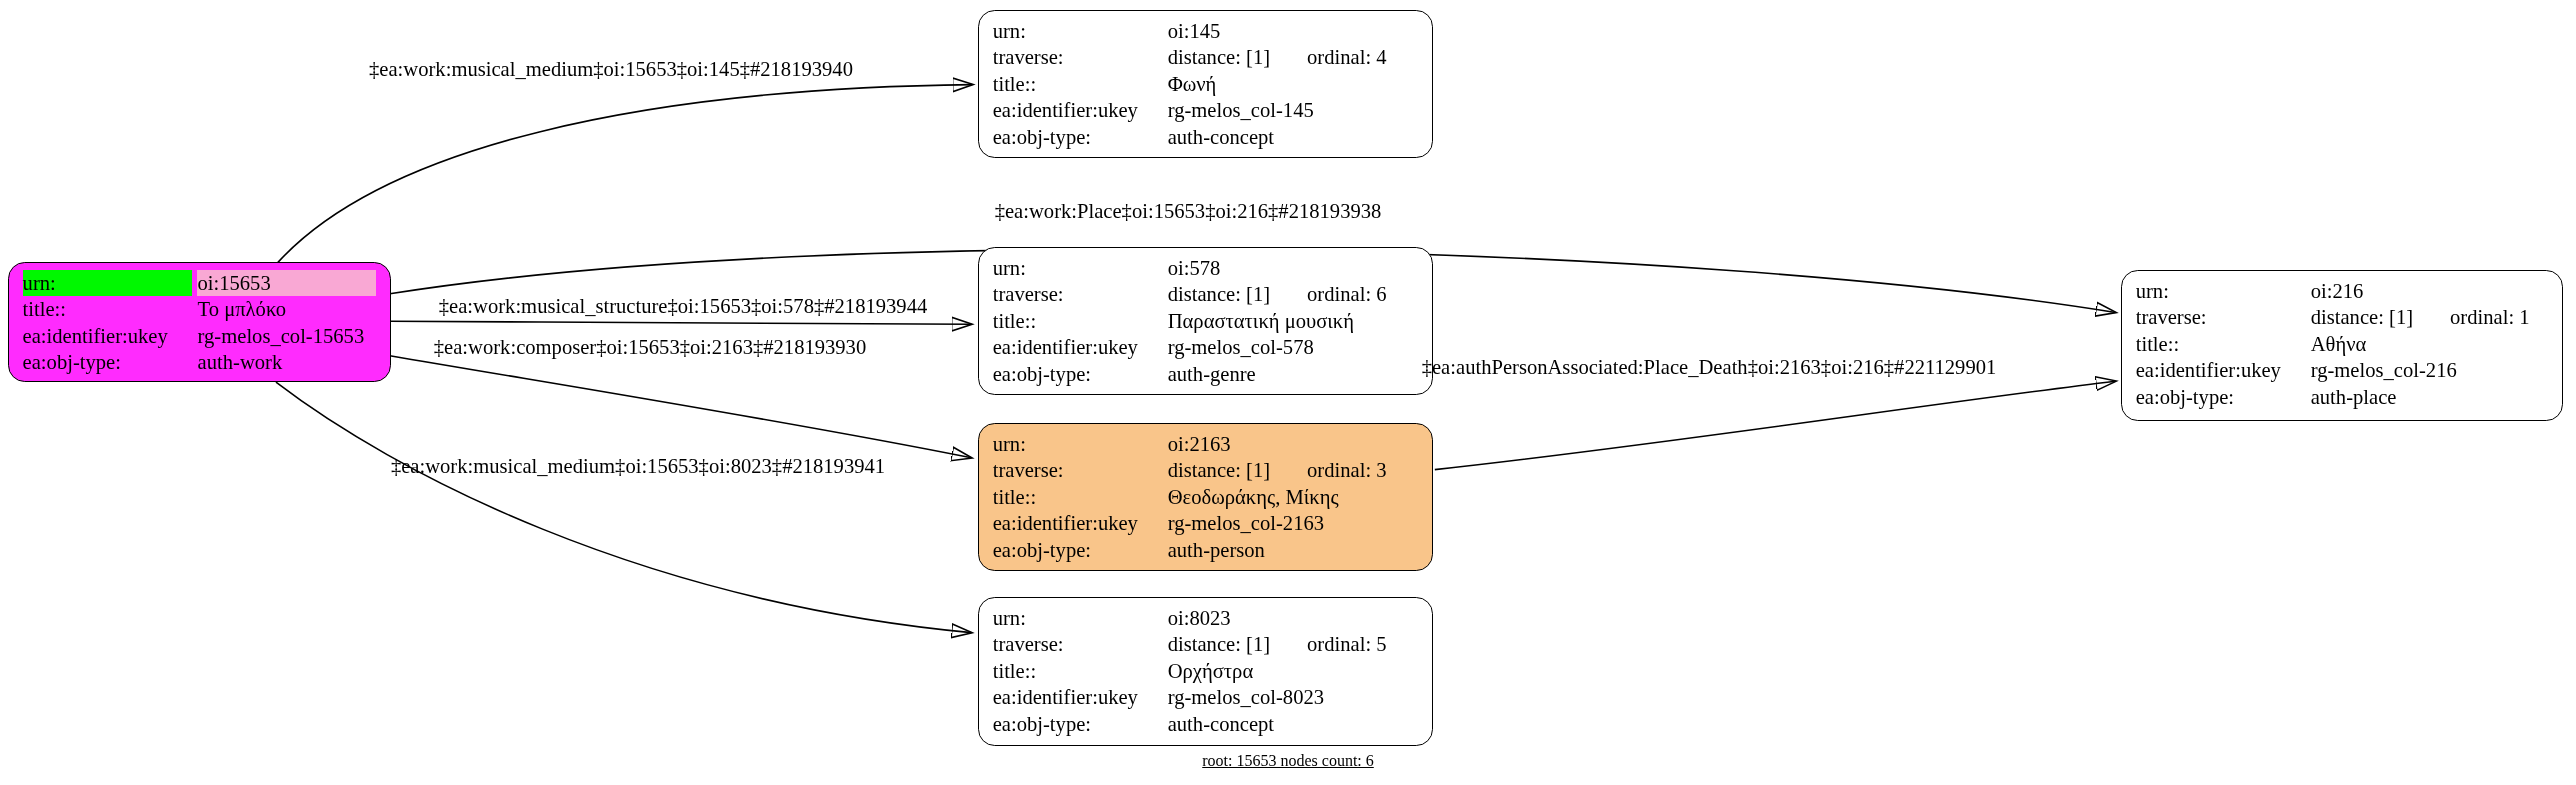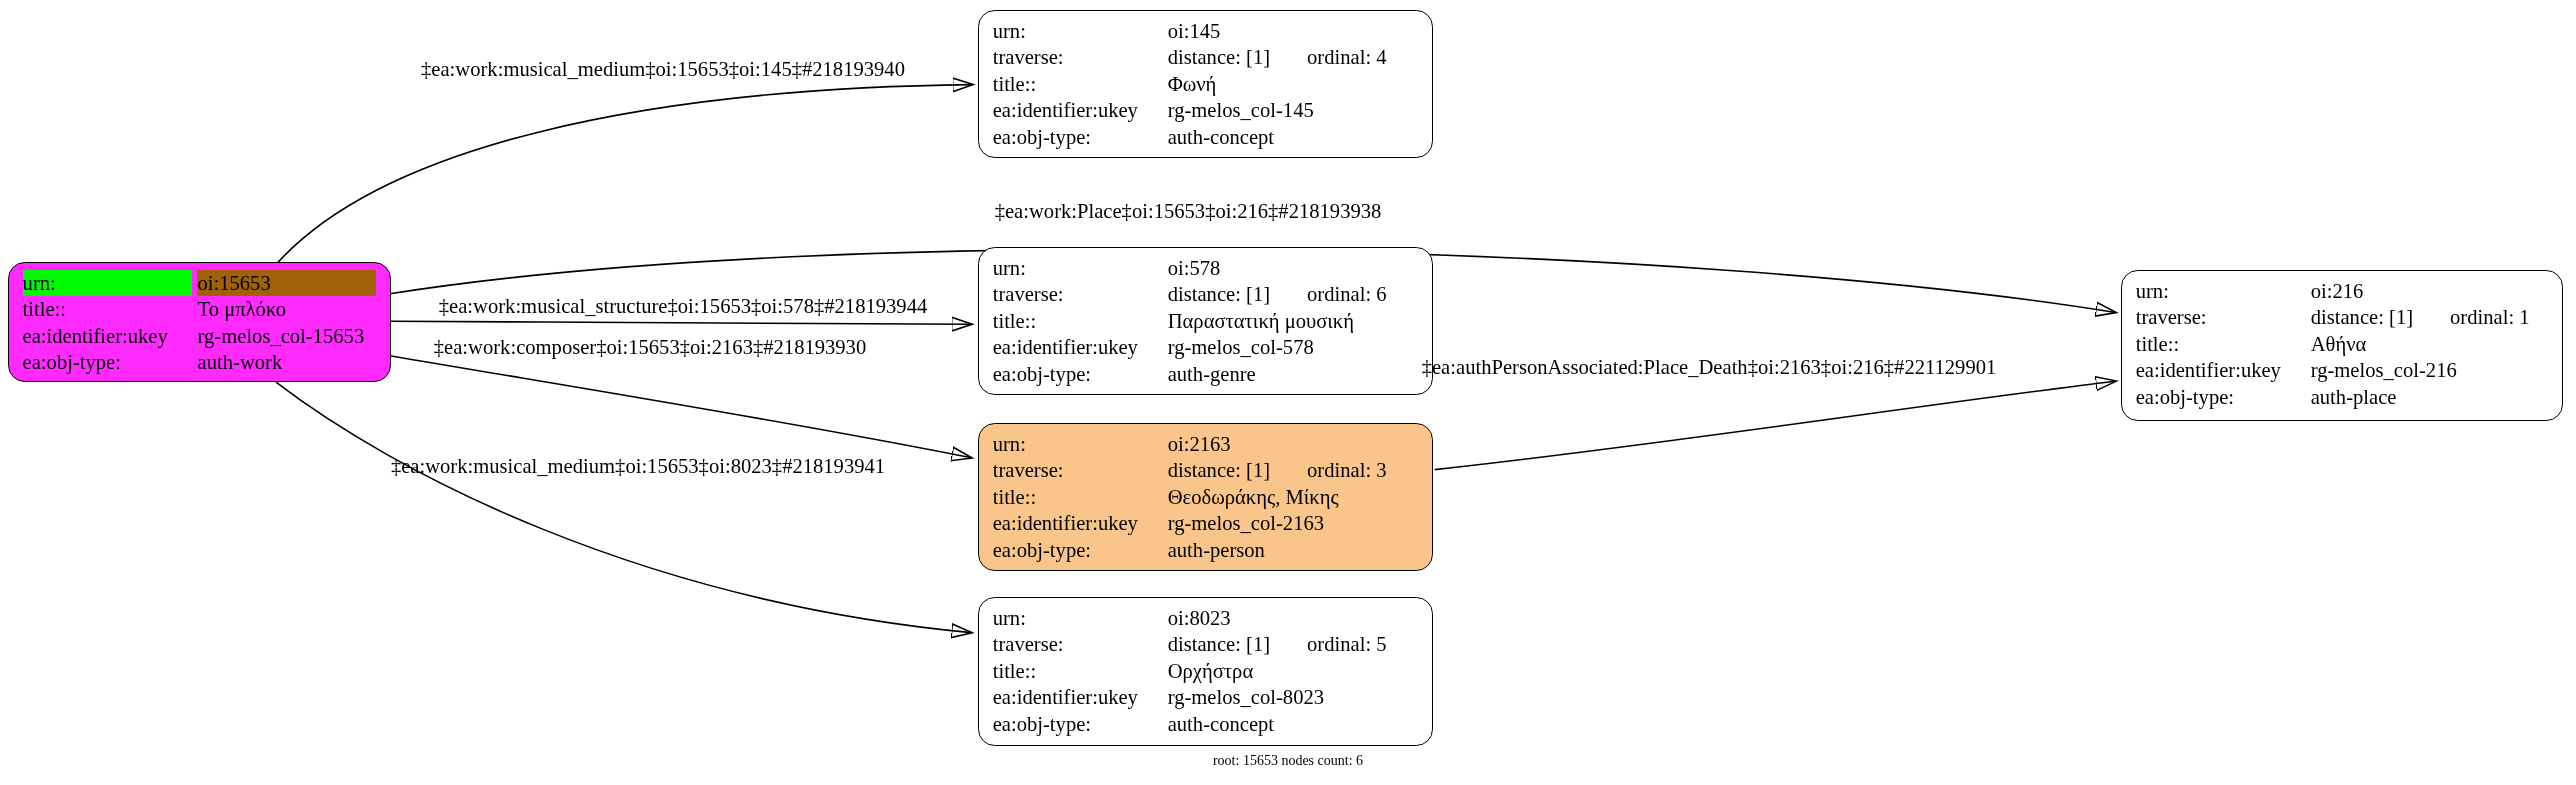--- a/index.html
+++ b/index.html
@@ -13,28 +13,28 @@
     position:absolute;box-sizing:border-box;border:1.4px solid #000;border-radius:16.7px;
     background:#fff;padding:6.9px 13.7px;font-size:20.6px;line-height:26.5px;
   }
   .node--root{background:#ff2bfe;}
   .node--person{background:#f9c58a;}
   .row{display:flex;align-items:center;}
   .k{flex:0 0 175px;white-space:nowrap;}
   .v{white-space:nowrap;}
   .v2{margin-left:37px;white-space:nowrap;}
   .row--hl .k{flex-basis:169px;margin-right:5.9px;background:#00f800;}
-  .row--hl .v{flex:1;background:#a16207;}
+  .row--hl .v{flex:1;background:#f9a8d4;}
   .edge-label{
     position:absolute;transform:translateX(-50%);white-space:nowrap;
     font-size:20.6px;line-height:21.6px;
   }
   .graph-footer{
     position:absolute;transform:translateX(-50%);white-space:nowrap;
-    font-size:14px;line-height:23.6px;
+    font-size:16px;line-height:23.6px;text-decoration:underline;
   }
 </style>
 </head>
 <body>
 
 <div class="stage">
 
   <svg class="edges-layer" width="2576" height="786" viewBox="0 0 2623 800" xmlns="http://www.w3.org/2000/svg">
     <defs>
       <marker id="arw" markerUnits="userSpaceOnUse" markerWidth="24" markerHeight="18" refX="20" refY="9" orient="auto">
@@ -181,21 +181,21 @@
     <div class="row">
       <span class="k">ea:identifier:ukey</span>
       <span class="v">rg-melos_col-216</span>
     </div>
     <div class="row">
       <span class="k">ea:obj-type:</span>
       <span class="v">auth-place</span>
     </div>
   </div>
 
-  <div class="edge-label" style="left:663px;top:59px;">‡ea:work:musical_medium‡oi:15653‡oi:145‡#218193940</div>
+  <div class="edge-label" style="left:611px;top:59px;">‡ea:work:musical_medium‡oi:15653‡oi:145‡#218193940</div>
   <div class="edge-label" style="left:1188px;top:201px;">‡ea:work:Place‡oi:15653‡oi:216‡#218193938</div>
   <div class="edge-label" style="left:647px;top:296px;margin-left:36px;">‡ea:work:musical_structure‡oi:15653‡oi:578‡#218193944</div>
   <div class="edge-label" style="left:650px;top:337px;text-align:right;">‡ea:work:composer‡oi:15653‡oi:2163‡#218193930</div>
   <div class="edge-label" style="left:638px;top:456px;">‡ea:work:musical_medium‡oi:15653‡oi:8023‡#218193941</div>
   <div class="edge-label" style="left:1709px;top:357px;">‡ea:authPersonAssociated:Place_Death‡oi:2163‡oi:216‡#221129901</div>
 
   <div class="graph-footer" style="left:1288px;top:749px;">root: 15653 nodes count: 6</div>
 
 </div>
 

